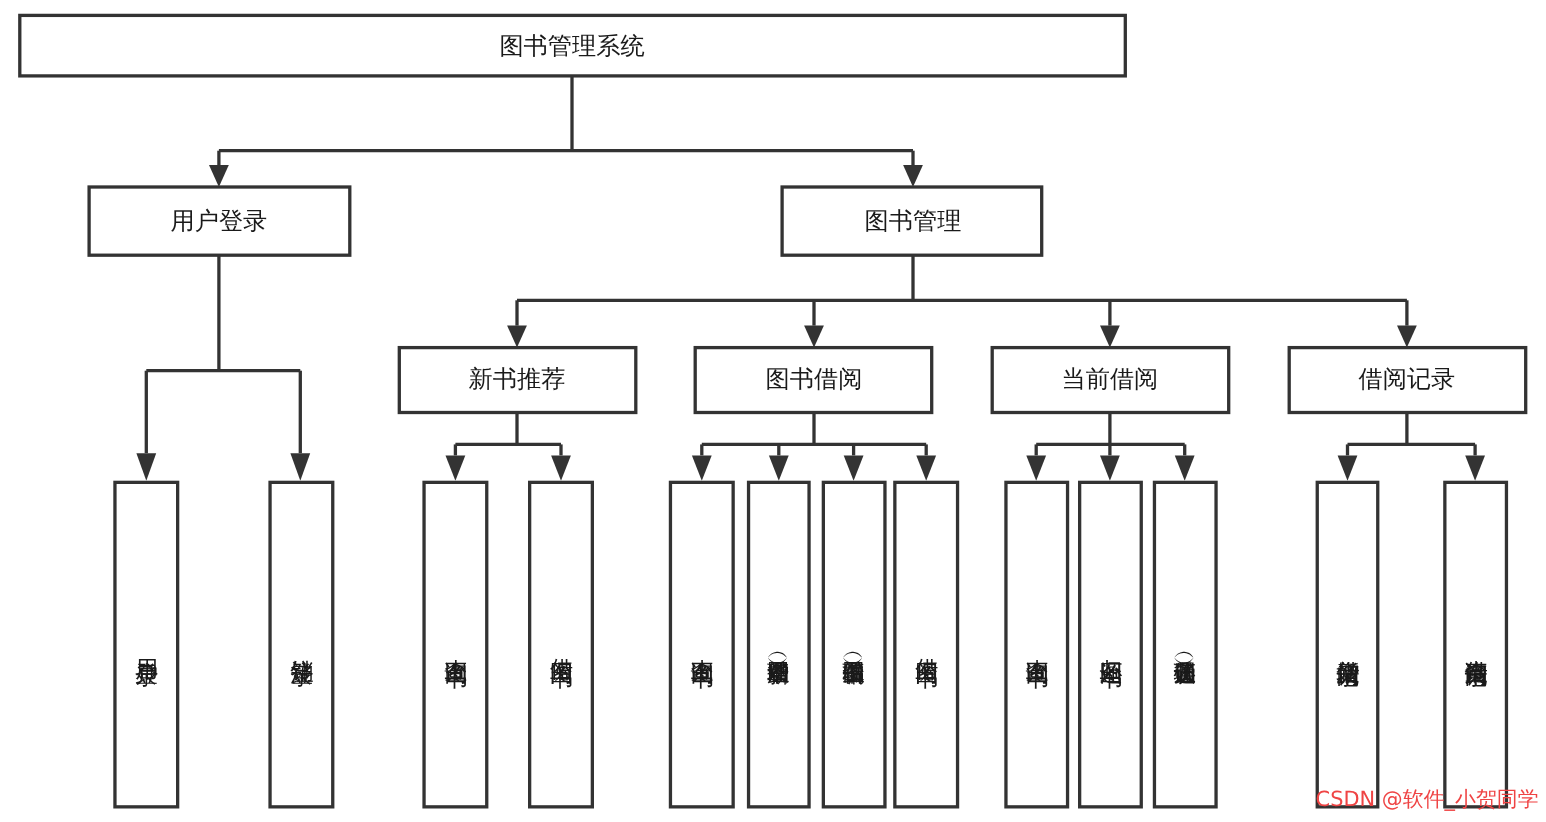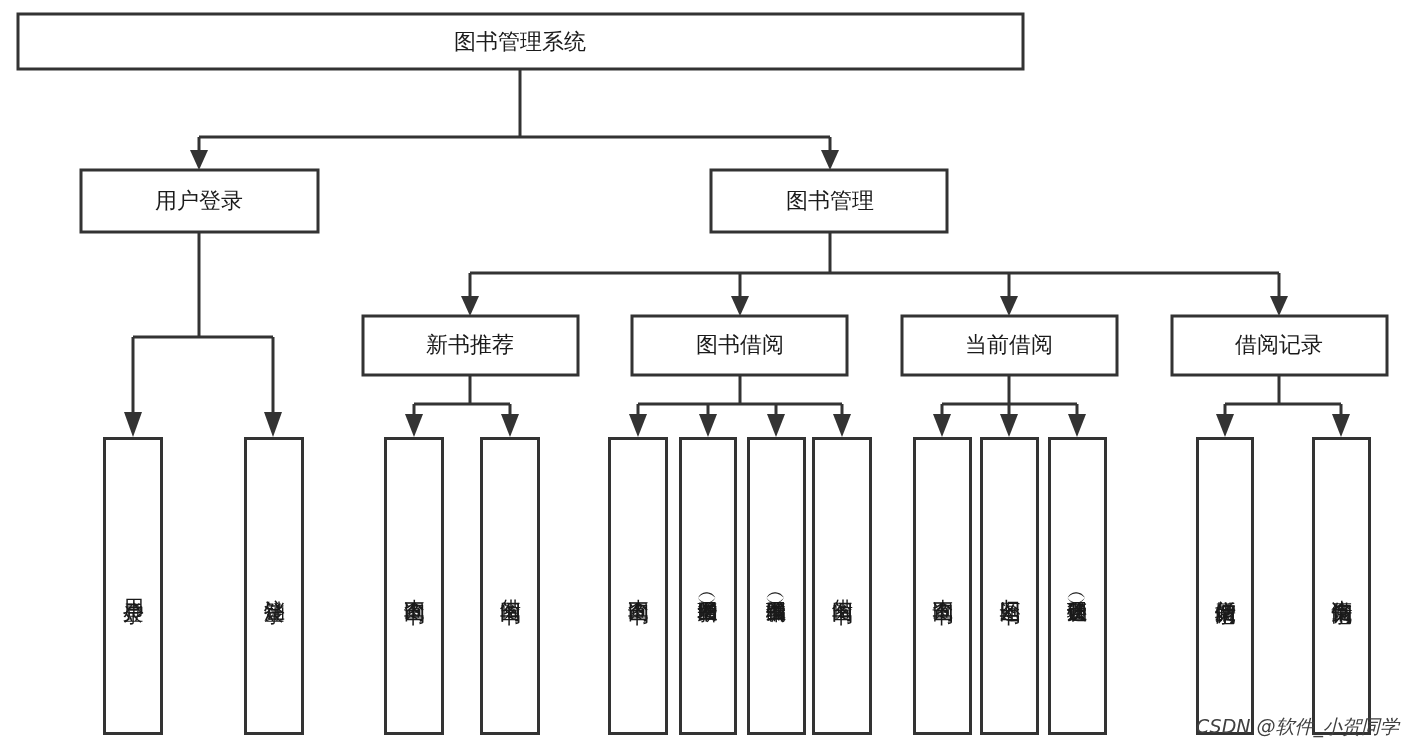--- a/index.html
+++ b/index.html
@@ -58,24 +58,23 @@
     background: #ffffff;
     display: flex;
     align-items: center;
     justify-content: center;
     overflow: hidden;
   }
   .watermark {
     position: absolute;
     font-family: "DejaVu Sans", "Liberation Sans", sans-serif;
     font-size: 19px;
-    color: #404040;
+    color: #ef4444;
     white-space: nowrap;
     pointer-events: none;
-    font-style: italic;
   }
 </style>
 </head>
 <body>
 
 <svg id="diagram" viewBox="0 0 1405 747">
 
   <g>
 
     <path class="edge" d="M 520 69 L 520 137"></path>

